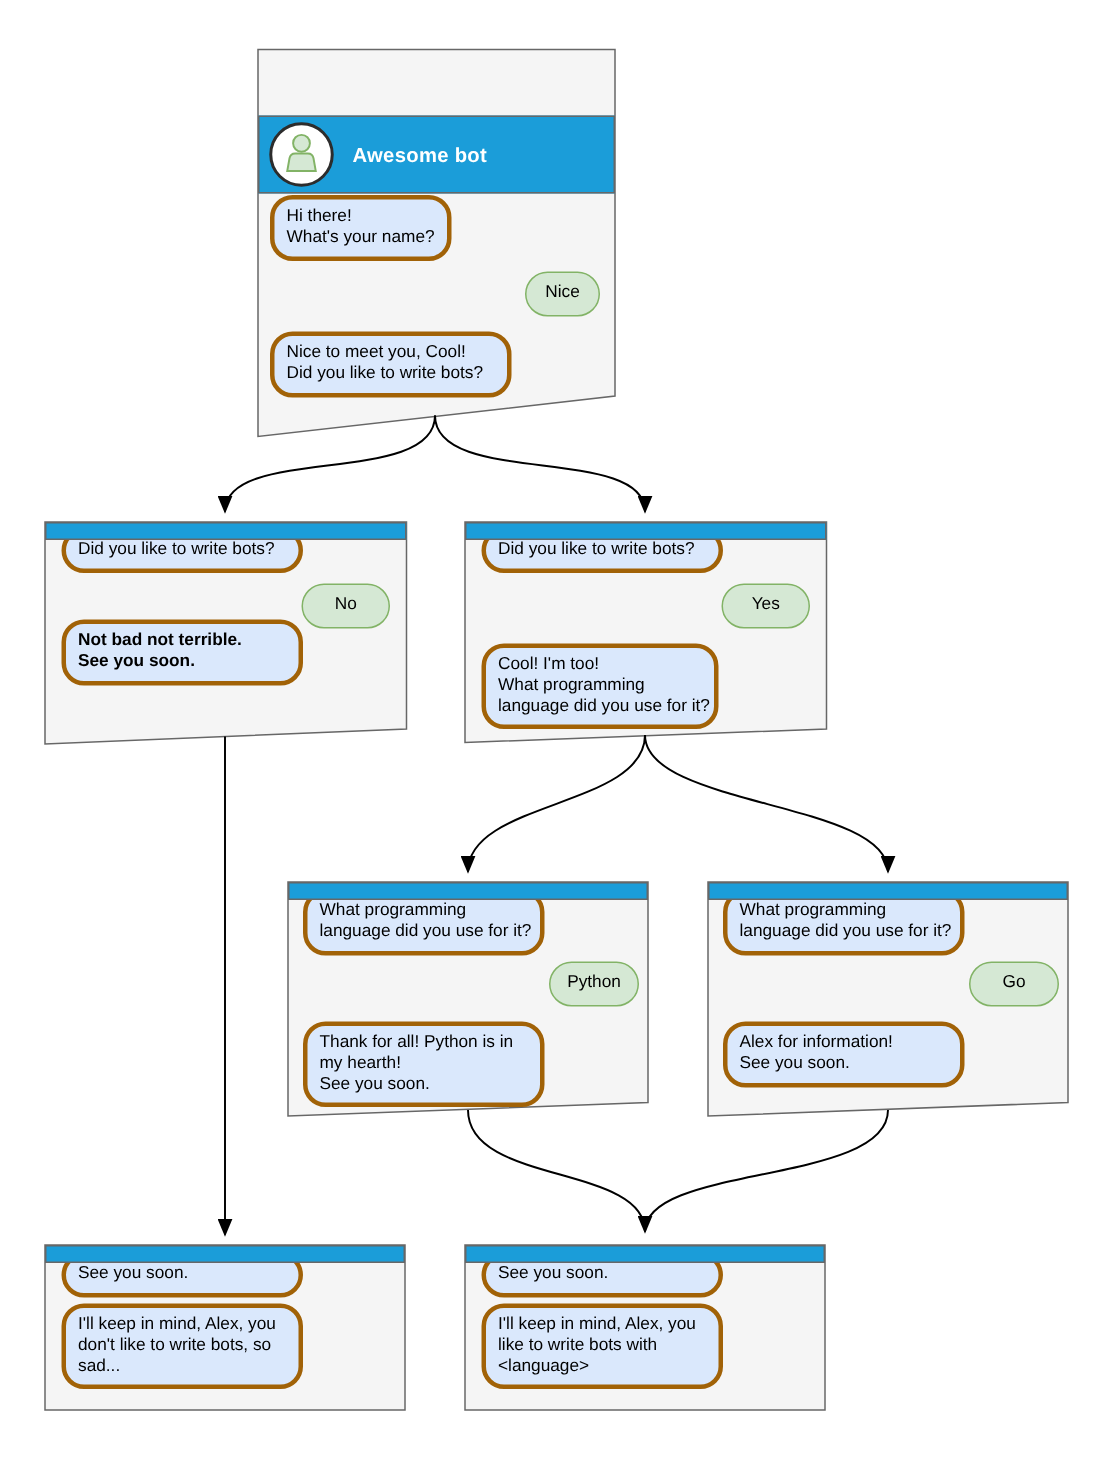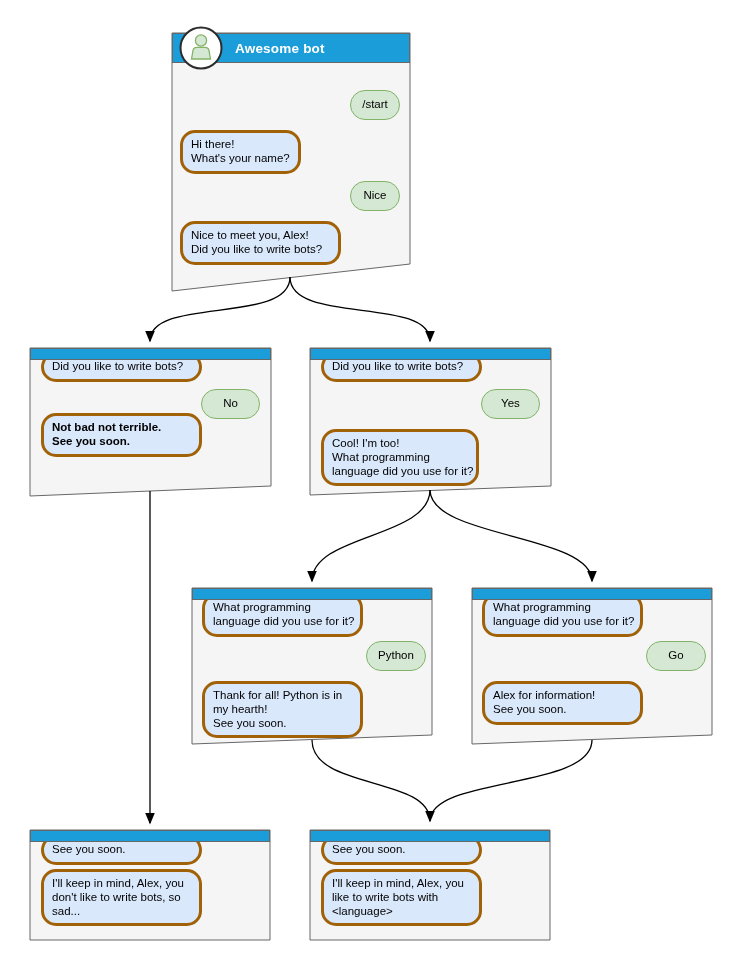--- a/index.html
+++ b/index.html
@@ -2,21 +2,21 @@
 <html><head>
 <meta charset="utf-8">
 <style>
   * { margin:0; padding:0; box-sizing:border-box; }
   html,body { background:#ffffff; }
   body { font-family:"Liberation Sans", sans-serif; color:#000; }
   .canvas { position:relative; width:743px; height:971px; background:#ffffff; overflow:hidden; }
   .bg-layer { position:absolute; left:0; top:0; z-index:0; }
   .node { position:absolute; z-index:1; }
   .hdr { position:absolute; left:0; top:0; width:100%; background:#1b9dd9; border:1px solid #676767; z-index:3; }
-  .hdr.big { height:30px; display:flex; align-items:center; }
+  .hdr.big { height:52px; display:flex; align-items:center;margin-top:44px; }
   .hdr.thin { height:12px; }
   .avatar { margin-left:6px; width:44px; height:44px; flex:0 0 auto; display:block; }
   .title { color:#ffffff; font-weight:bold; font-size:13.5px; margin-left:12px; letter-spacing:.2px; }
   .bubble { position:absolute; z-index:2; font-size:11.5px; line-height:1.2; white-space:pre; border-radius:15px; }
   .bubble.bot { background:#dae8fc; border:3px solid #a16207; padding:5px 8px; }
   .bubble.user { background:#d5e8d4; border:1px solid #82b366; height:30px; display:flex; align-items:center; justify-content:center; }
 </style>
 </head>
 <body>
 
@@ -54,21 +54,21 @@
         <circle cx="22" cy="22" r="20.5" fill="#ffffff" stroke="#2c2c2c" stroke-width="2"></circle>
         <circle cx="22" cy="14.5" r="5.6" fill="#d5e8d4" stroke="#82b366" stroke-width="1.3"></circle>
         <path d="M12.5,33 L14,24.5 Q14.6,21.3 17.8,21.3 L26.2,21.3 Q29.4,21.3 30,24.5 L31.5,33 Z" fill="#d5e8d4" stroke="#82b366" stroke-width="1.3"></path>
       </svg>
       <span class="title">Awesome bot</span>
     </div>
     <div class="bubble user" style="top:57px; right:10px; width:50px;">/start</div>
     <div class="bubble bot" style="top:97px; left:8px; width:121px;">Hi there!
 What's your name?</div>
     <div class="bubble user" style="top:148px; right:10px; width:50px;">Nice</div>
-    <div class="bubble bot" style="top:188px; left:8px; width:161px;">Nice to meet you, Alex!
+    <div class="bubble bot" style="top:188px; left:8px; width:161px;">Nice to meet you, Cool!
 Did you like to write bots?</div>
   </div>
 
   <div class="node" style="left:30px; top:348px; width:241px; height:148px;">
     <div class="hdr thin"></div>
     <div class="bubble bot" style="top:4px; left:11px; width:161px;">Did you like to write bots?</div>
     <div class="bubble user" style="top:41px; right:11px; width:59px;">No</div>
     <div class="bubble bot" style="top:65px; left:11px; width:161px;font-weight:bold;">Not bad not terrible.
 See you soon.</div>
   </div>

